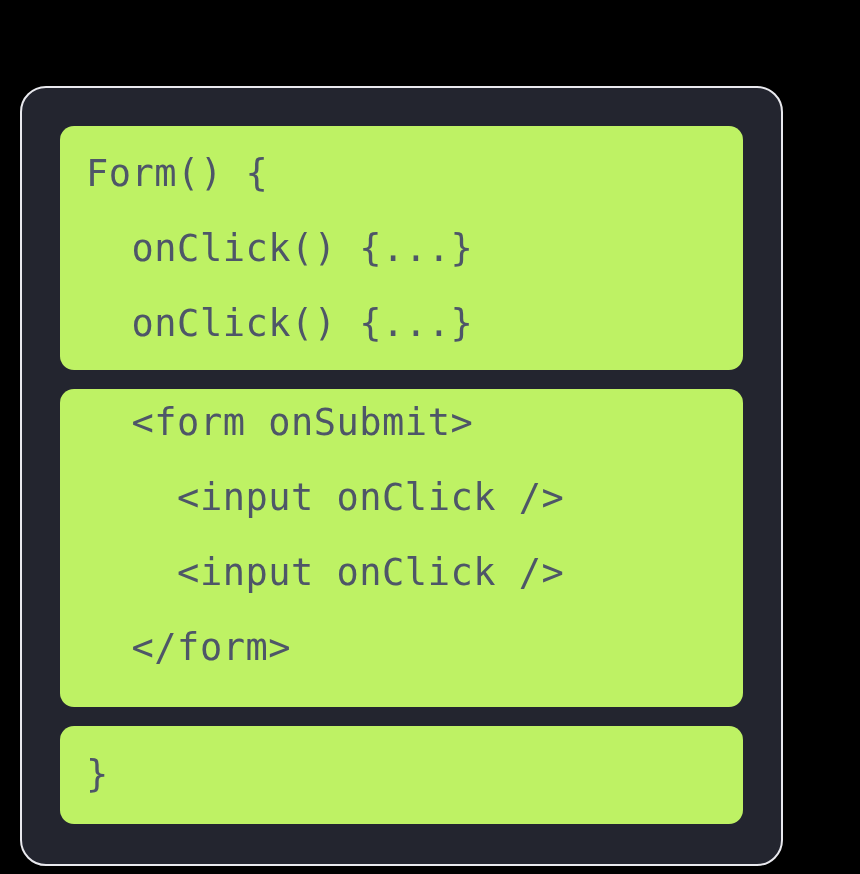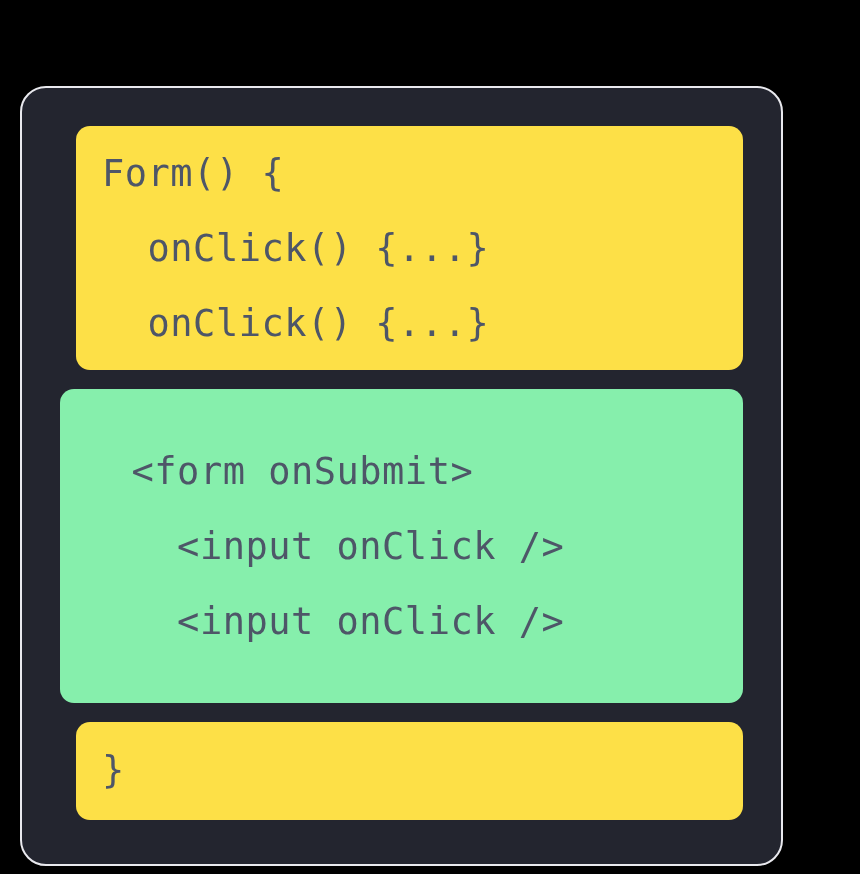--- a/index.html
+++ b/index.html
@@ -42,25 +42,25 @@
   
   .code-panel {
     box-sizing: border-box;
     border-radius: 14px;
     padding: 22px 26px;
     display: flex;
     flex-direction: column;
     justify-content: center;
   }
   .panel-js {
-    background: #fde047;
-    margin-left: 16px;
+    background: #bef264;
   }
   .panel-markup {
-    background: #86efac;
+    background: #bef264;
+    justify-content: flex-end;
   }
 
   .panel-js-top { height: 244px; }
   .panel-markup-main { height: 318px; }
   .panel-js-bottom { height: 98px; }
 
   .code-line {
     font-family: "DejaVu Sans Mono", "Liberation Mono", monospace;
     font-size: 37px;
     line-height: 75px;
@@ -82,20 +82,21 @@
     <div class="code-panel panel-js panel-js-top">
       <div class="code-line">Form() {</div>
       <div class="code-line">  onClick() {...}</div>
       <div class="code-line">  onClick() {...}</div>
     </div>
 
     <div class="code-panel panel-markup panel-markup-main">
       <div class="code-line">  &lt;form onSubmit&gt;</div>
       <div class="code-line">    &lt;input onClick /&gt;</div>
       <div class="code-line">    &lt;input onClick /&gt;</div>
+      <div class="code-line">  &lt;/form&gt;</div>
     </div>
 
     <div class="code-panel panel-js panel-js-bottom">
       <div class="code-line">}</div>
     </div>
 
   </div>
 
 </div>
 

